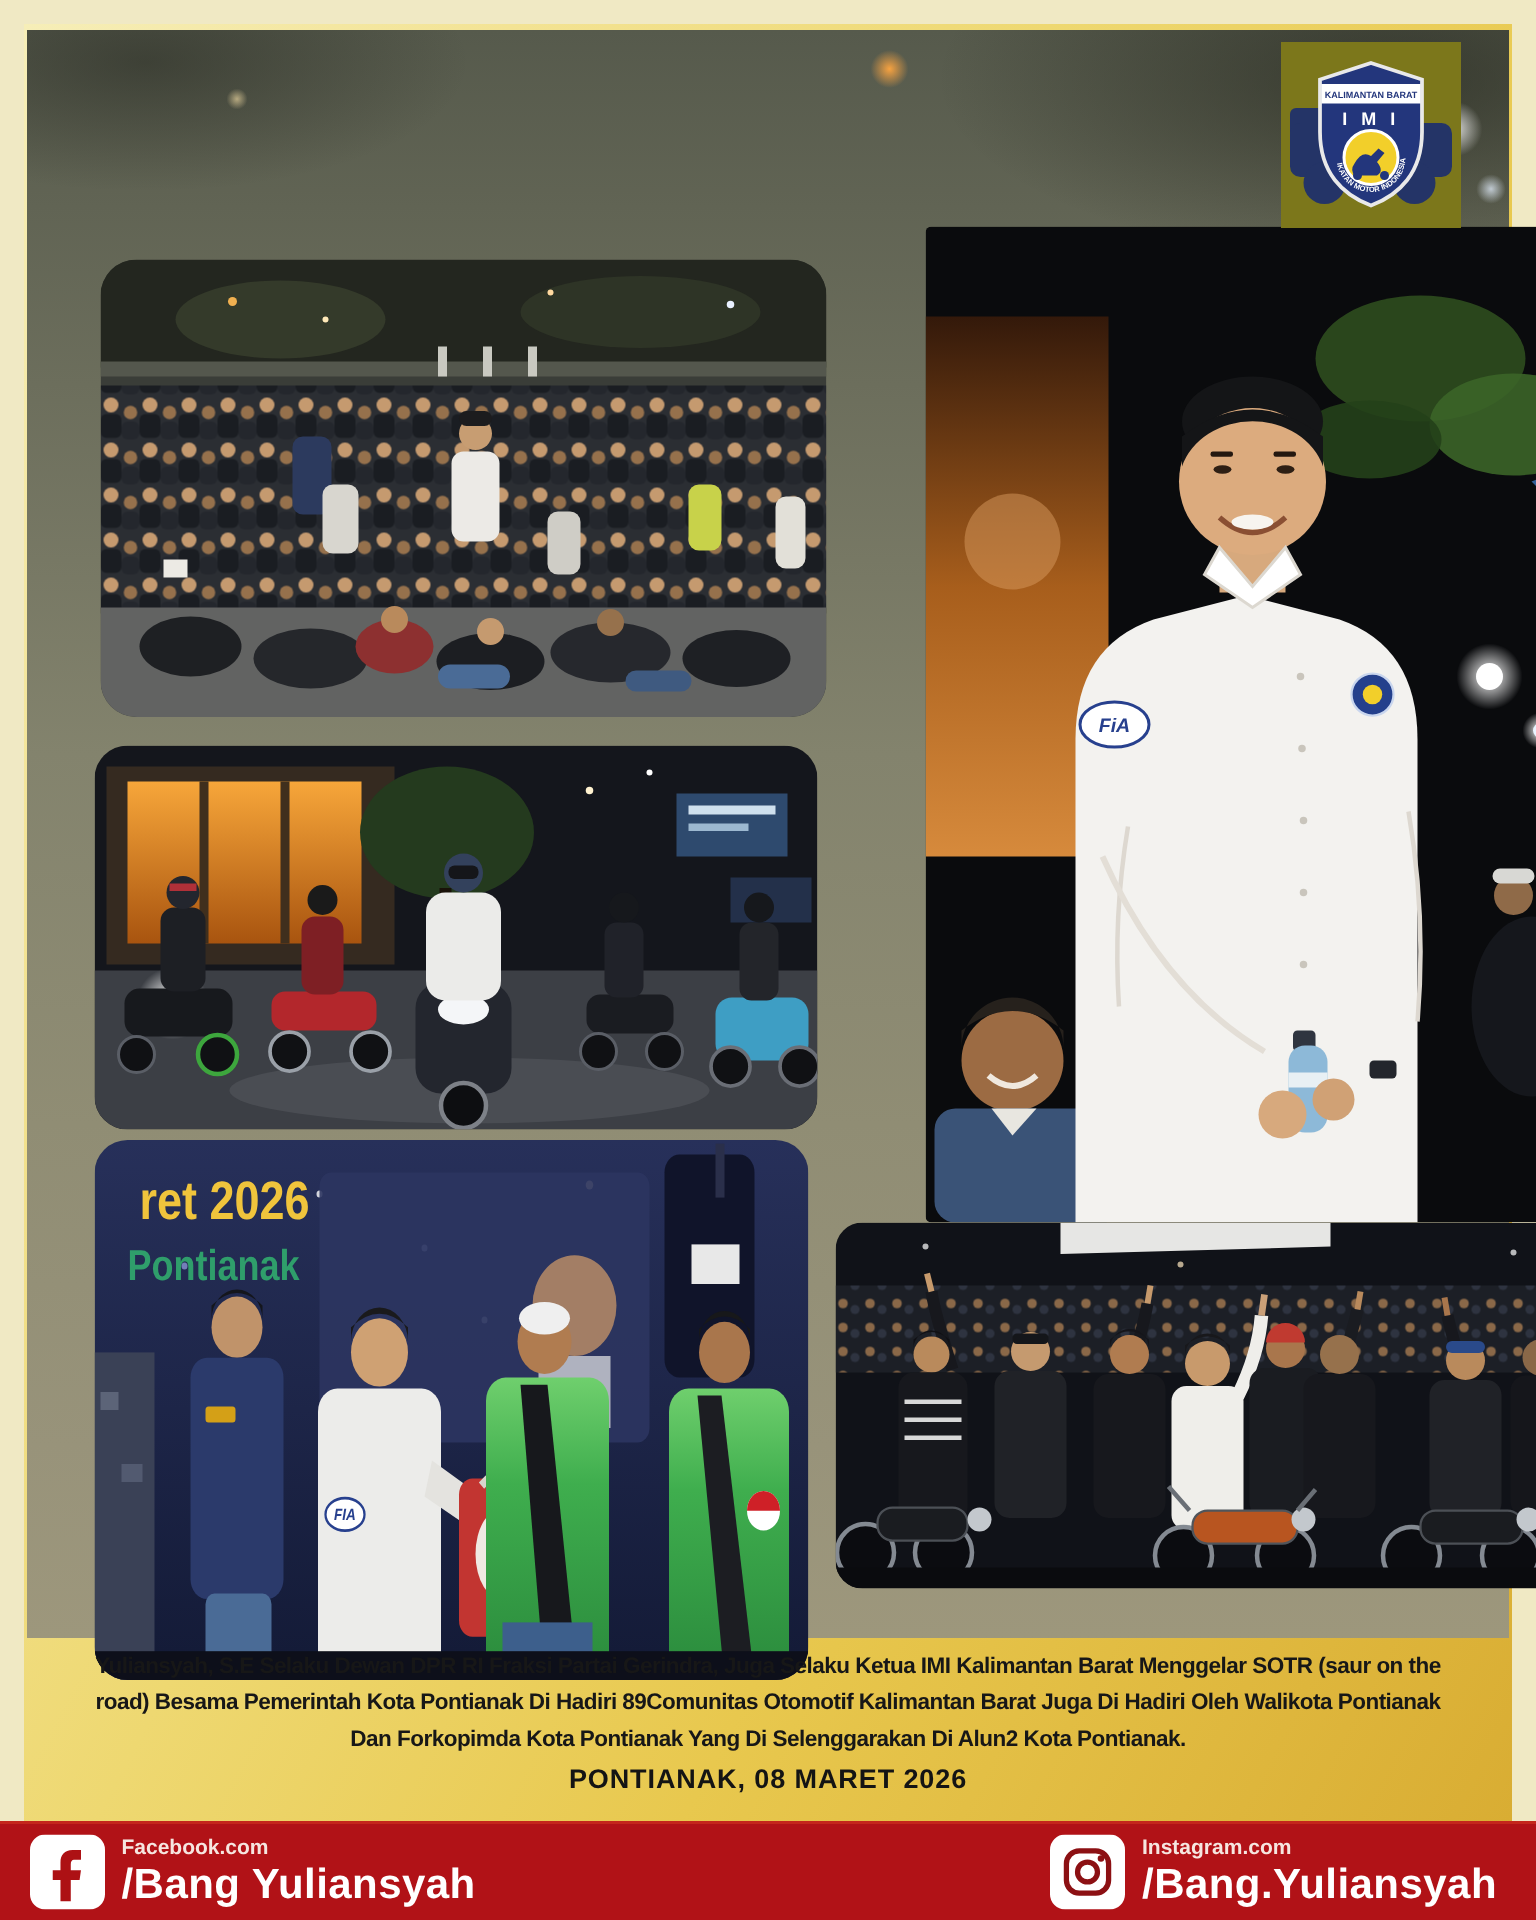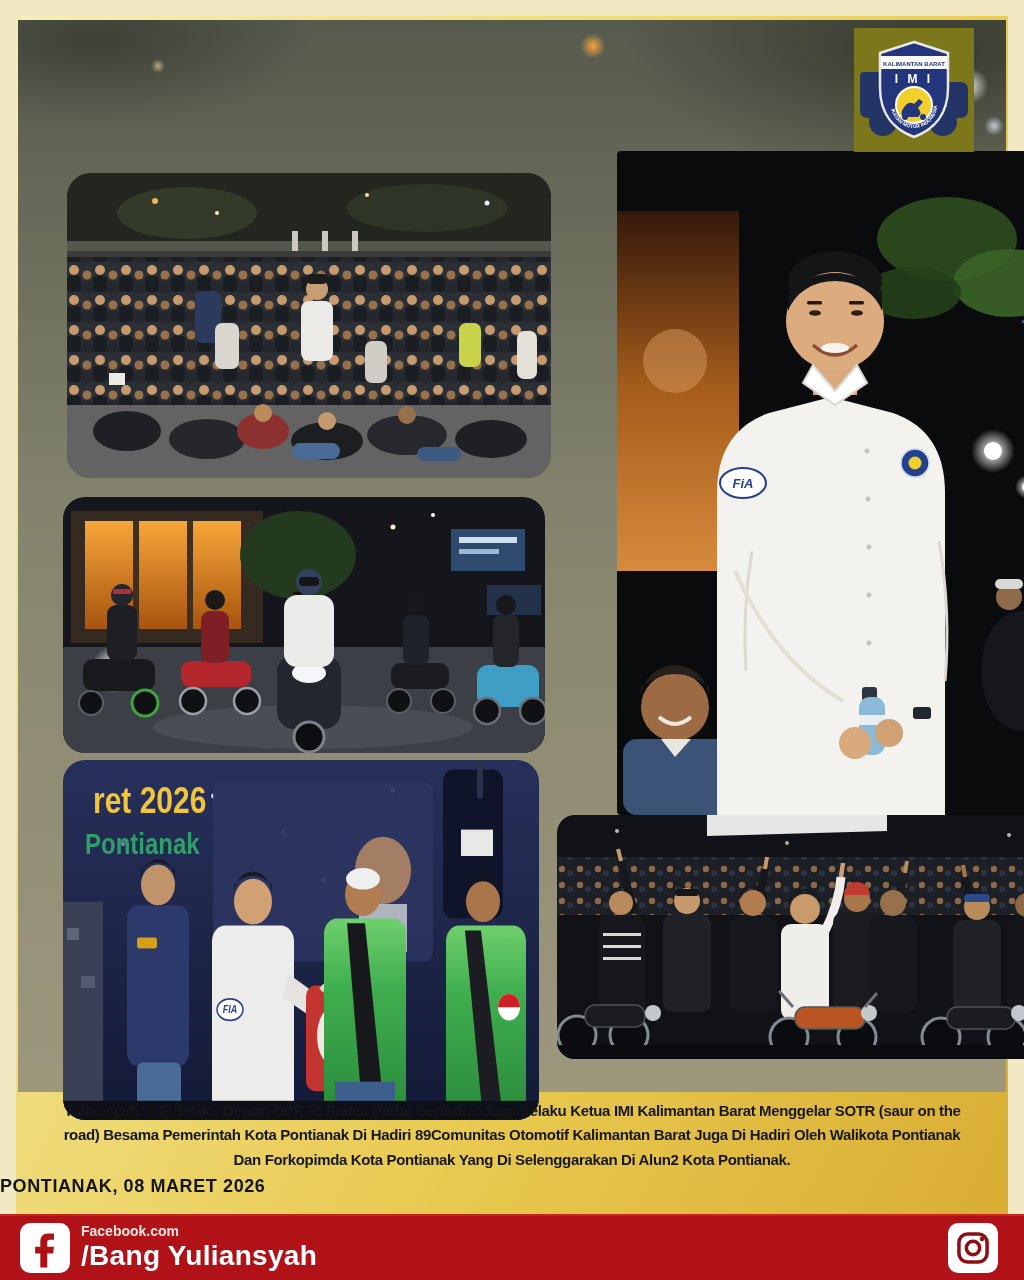--- a/index.html
+++ b/index.html
@@ -23,21 +23,21 @@
   #ph-donation{left:24px;top:760px;width:476px;height:360px;border-radius:22px;}
   #ph-portrait{left:578px;top:151px;width:430px;height:664px;border-radius:4px;}
   #ph-bikers{left:518px;top:815px;width:490px;height:244px;border-radius:18px;}
   .logo{position:absolute;}
   #logo-dpr{left:742px;top:26px;width:106px;height:122px;}
   #logo-imi{left:854px;top:28px;width:120px;height:124px;border-radius:22px;}
   .headline{position:absolute;left:60px;top:1063px;width:964px;text-align:center;
     font-size:21px;font-weight:bold;color:#131313;letter-spacing:-0.2px;}
   .bodytext{position:absolute;left:62px;top:1099px;width:900px;text-align:center;
     font-size:15px;font-weight:bold;color:#171717;line-height:1.62;letter-spacing:-0.35px;}
-  .dateline{position:absolute;left:0;top:1176px;width:1024px;
+  .dateline{position:absolute;left:0;top:1176px;width:1024px;text-align:center;
     font-size:18px;font-weight:bold;color:#141414;letter-spacing:.6px;}
   .footer{position:absolute;left:0;top:1214px;width:1024px;height:66px;background:#b11217;
     display:flex;align-items:center;justify-content:space-between;box-sizing:border-box;
     padding:0 26px 0 20px;border-top:2px solid #c4261c;}
   .social{display:flex;align-items:center;gap:11px;}
   .social .sicon{width:50px;height:50px;flex:0 0 auto;}
   .stext{display:flex;flex-direction:column;line-height:1.12;}
   .s-platform{font-size:14px;font-weight:600;color:#f6e6e0;}
   .s-handle{font-size:28px;font-weight:bold;color:#ffffff;letter-spacing:.3px;}
 </style>
@@ -408,15 +408,19 @@
         <span class="s-handle">/Bang Yuliansyah</span>
       </div>
     </div>
     <div class="social">
       <svg class="sicon" viewBox="0 0 64 64">
         <rect width="64" height="64" rx="13" fill="#ffffff"></rect>
         <rect x="14" y="14" width="36" height="36" rx="11" fill="none" stroke="#8c1013" stroke-width="4.5"></rect>
         <circle cx="32" cy="32" r="8.5" fill="none" stroke="#8c1013" stroke-width="4.5"></circle>
         <circle cx="43.5" cy="20.5" r="2.8" fill="#8c1013"></circle>
       </svg>
+      <div class="stext">
+        <span class="s-platform">Instagram.com</span>
+        <span class="s-handle">/Bang.Yuliansyah</span>
+      </div>
     </div>
   </div>
 </div>
 
 </body></html>

